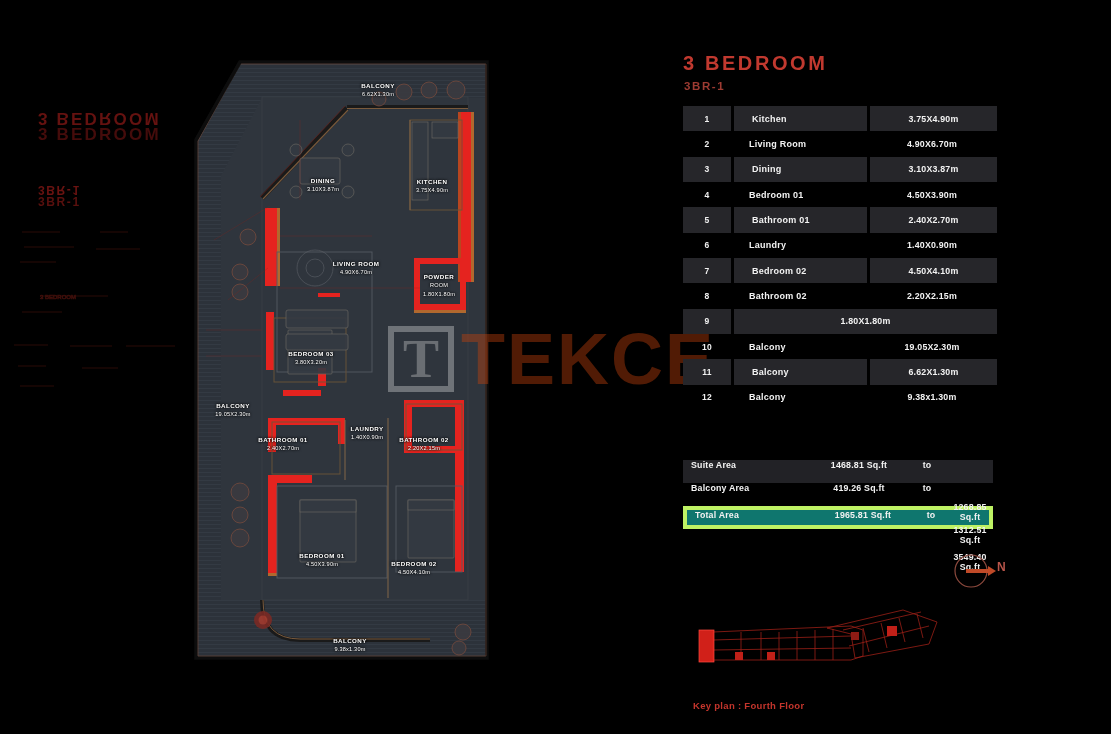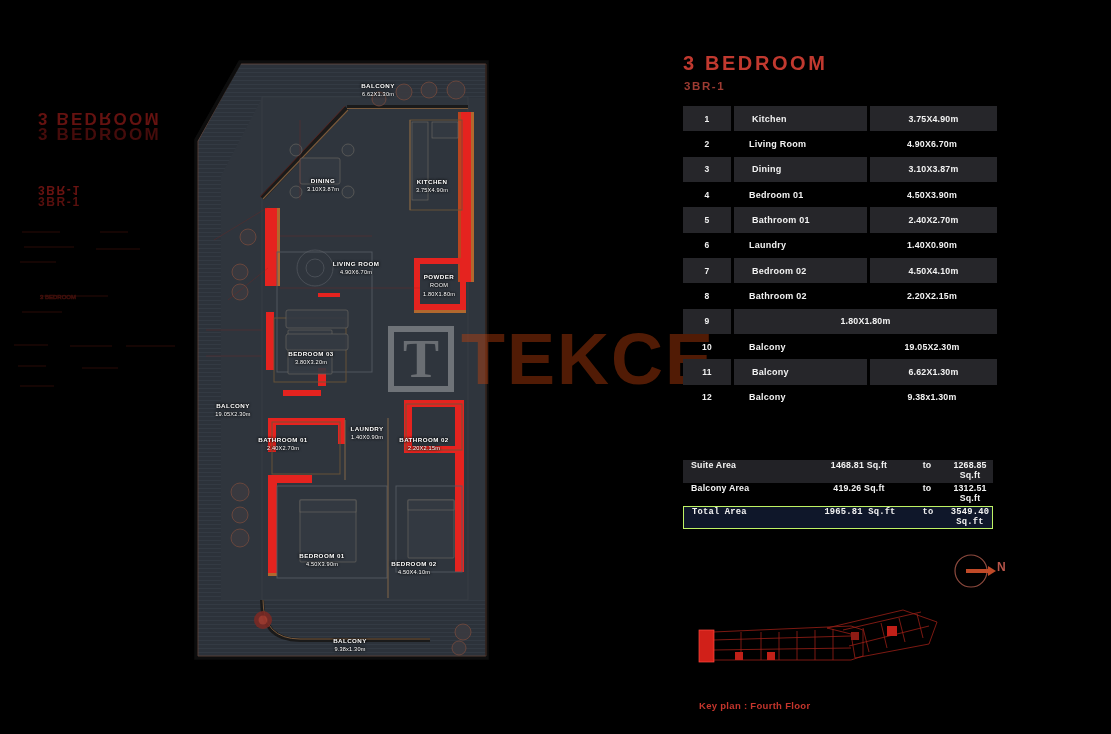--- a/index.html
+++ b/index.html
@@ -89,35 +89,35 @@
   }
   .rt-row.alt .c-no, .rt-row.alt .c-name, .rt-row.alt .c-dim { background:#26262a; }
   .rt-row.alt .c-name { margin-left:3px; width:133px; }
   .rt-row.alt .c-dim  { margin-left:3px; }
 
   #area-table { position:absolute; left:0; top:460px; width:310px; }
   .at-row { display:flex; height:23px; align-items:flex-start; font-size:8.8px; font-weight:600; letter-spacing:.2px; }
   .at-row .a-label { width:128px; padding-left:8px; color:#f2f2f2; }
   .at-row .a-v1 { width:96px; text-align:center; color:#f2f2f2; }
   .at-row .a-to { width:40px; text-align:center; color:#f2f2f2; }
-  .at-row .a-v2 { flex:1; text-align:center; color:#f2f2f2; }
+  .at-row .a-v2 { flex:1; text-align:center; color:#f2f2f2;margin-top:42px; }
   .at-row.shade { background:#222226; }
-  .at-row.total { background:#0f172a; border:1px solid #bef264;font-family:Liberation Mono, monospace; }
+  .at-row.total { background:#0f766e; border:4px solid #bef264; }
 
   
   #compass { position:absolute; left:269px; top:552px; width:58px; height:38px; }
   #compass .n {
     position:absolute; left:45px; top:8px; font-size:12px;
     font-weight:600; color:#b8554a;
   }
 
   
   #keyplan { position:absolute; left:8px; top:600px; width:270px; height:75px; }
   #keyplan-caption {
-    position:absolute; left:16px; top:700px;
+    position:absolute; left:10px; top:700px;
     font-size:9.5px; font-weight:600; color:#c4352c; letter-spacing:.3px;
   }
 </style>
 </head>
 <body>
 
 <div id="root">
 
   <div id="plan-panel">
 

